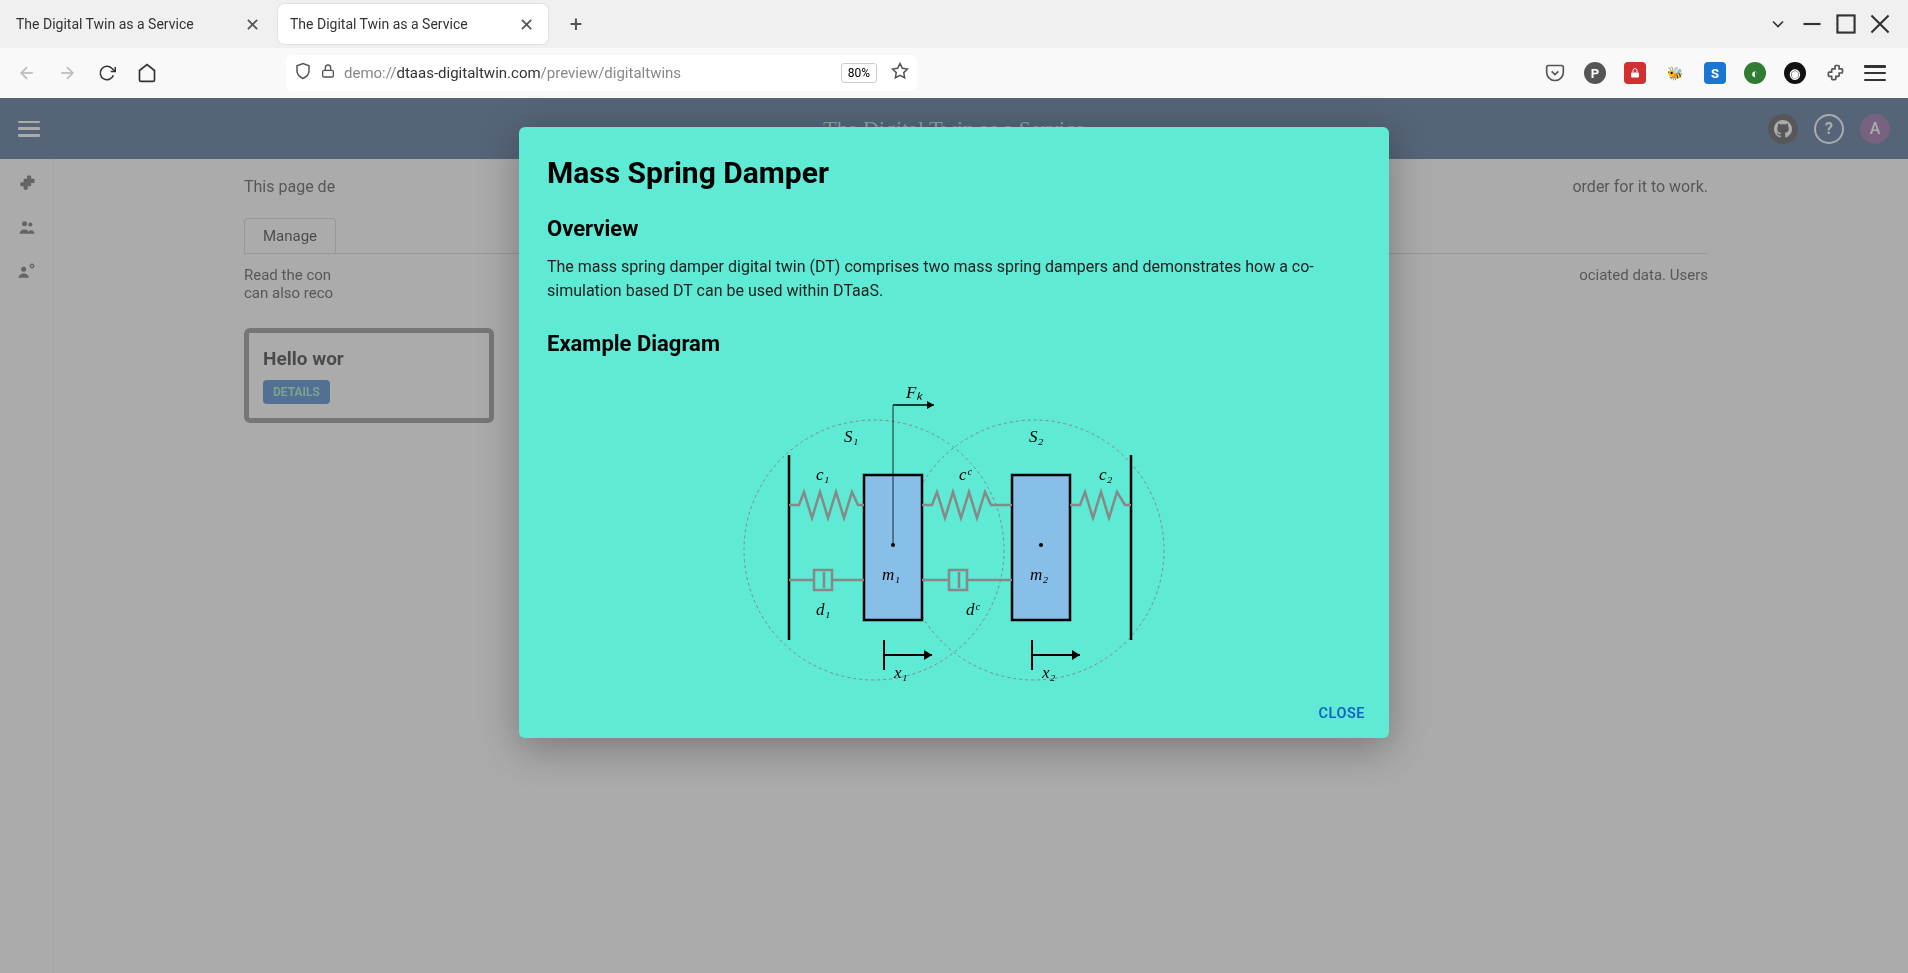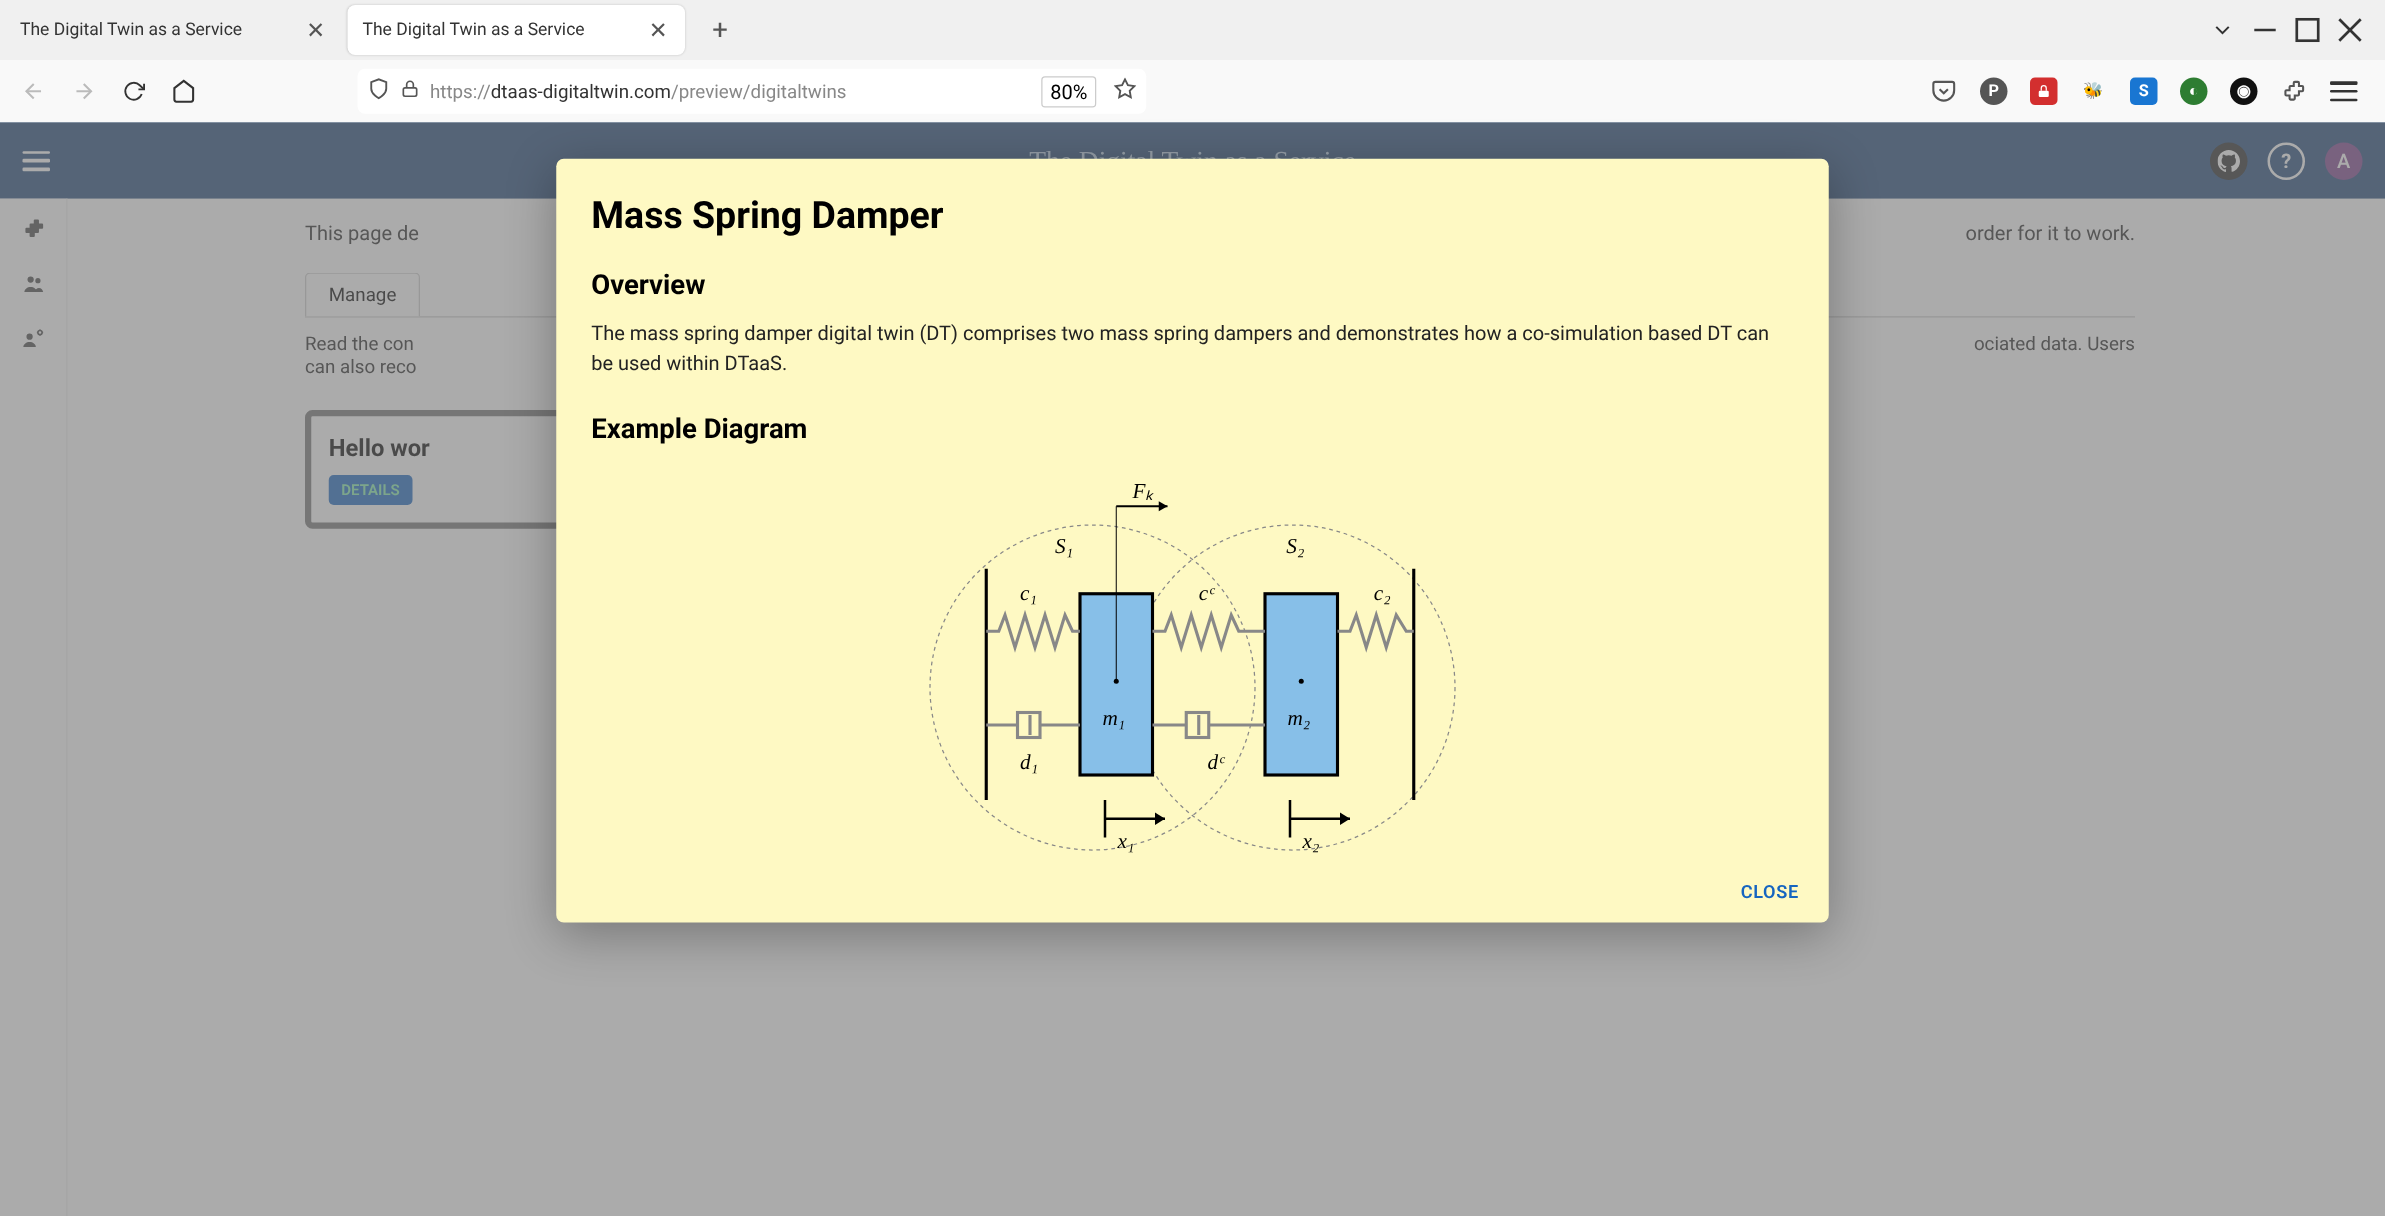--- a/index.html
+++ b/index.html
@@ -17,21 +17,21 @@
   .window-controls span, .window-controls svg { width: 20px; height: 20px; display: inline-flex; align-items: center; justify-content: center; color: #333; }
   
   .addr-bar { display: flex; align-items: center; height: 50px; padding: 0 10px; gap: 6px; background: #f9f9f9; }
   .nav-btn { width: 34px; height: 34px; display: flex; align-items: center; justify-content: center; color: #555; border-radius: 4px; cursor: pointer; }
   .nav-btn.disabled { color: #bbb; }
   .addr-spacer-left { width: 110px; }
   .addr-field { flex: 1; display: flex; align-items: center; gap: 8px; background: #fff; border-radius: 6px; padding: 4px 8px; height: 36px; max-width: 770px; }
   .addr-field .icon { color: #555; }
   .addr-field .url { font-size: 15px; color: #333; flex: 1; white-space: nowrap; overflow: hidden; }
   .addr-field .url .gray { color: #888; }
-  .zoom-badge { background: #fff; border: 1px solid #ccc; border-radius: 3px; padding: 2px 6px; font-size: 16px; margin-left: auto; }
+  .zoom-badge { background: #fff; border: 1px solid #ccc; border-radius: 3px; padding: 2px 6px; font-size: 12px; margin-left: auto; }
   .star { color: #555; margin-left: 6px; }
   .addr-spacer-right { flex: 1; }
   .ext-icons { display: flex; gap: 18px; align-items: center; padding-right: 12px; }
   .ext-icons .ext { width: 22px; height: 22px; border-radius: 4px; display: inline-flex; align-items: center; justify-content: center; font-size: 13px; font-weight: bold; color: #fff; }
 
   
   .app-header { background: #1d4678; height: 61px; display: flex; align-items: center; padding: 0 18px; color: #fff; position: relative; }
   .app-title { position: absolute; left: 50%; transform: translateX(-50%); font-family: Georgia, serif; font-size: 22px; color: #c0d8f0; }
   .app-header-right { margin-left: auto; display: flex; gap: 16px; align-items: center; }
   .app-header-right .circle { width: 30px; height: 30px; border-radius: 50%; display: flex; align-items: center; justify-content: center; }
@@ -46,21 +46,21 @@
   .tabs-row { display: flex; border-bottom: 1px solid #ccc; margin-bottom: 12px; }
   .tabs-row .tab-btn { padding: 8px 18px; border: 1px solid #ccc; border-bottom: none; background: #fff; font-size: 15px; border-radius: 4px 4px 0 0; }
   .caption { font-size: 15px; color: #222; margin-bottom: 26px; display: flex; justify-content: space-between; }
   .card { border: 5px solid #737373; border-radius: 6px; padding: 14px; width: 250px; }
   .card h3 { margin: 0 0 10px; font-size: 19px; }
   .card p { margin: 0 0 14px; font-size: 13px; color: #555; }
   .card .btn { background: #1565c0; color: #86efac; padding: 5px 10px; border-radius: 4px; font-size: 12px; font-weight: 600; display: inline-block; }
 
   
   .modal-overlay { position: absolute; inset: 0; top: 98px; background: rgba(120,120,120,0.62); z-index: 100; }
-  .modal { position: absolute; top: 127px; left: 50%; transform: translateX(-50%); width: 1018px; max-height: 660px; background: #fef9c3; border-radius: 6px; box-shadow: 0 10px 40px rgba(0,0,0,0.3); padding: 28px; z-index: 101; overflow: hidden; }
+  .modal { position: absolute; top: 127px; left: 50%; transform: translateX(-50%); width: 870px; max-height: 660px; background: #5eead4; border-radius: 6px; box-shadow: 0 10px 40px rgba(0,0,0,0.3); padding: 28px; z-index: 101; overflow: hidden; }
   .modal h1 { margin: 0 0 26px; font-size: 30px; font-weight: 700; }
   .modal h2 { margin: 0 0 14px; font-size: 22px; font-weight: 700; }
   .modal p { margin: 0 0 28px; font-size: 16px; color: #222; line-height: 1.5; }
   .modal .diagram { display: flex; justify-content: center; padding: 10px 0; }
   .modal .close-btn { position: absolute; right: 24px; bottom: 16px; color: #1565c0; font-weight: 600; font-size: 14.5px; letter-spacing: 0.5px; cursor: pointer; }
 
   
   .hamburger { width: 22px; height: 16px; display: flex; flex-direction: column; justify-content: space-between; }
   .hamburger span { height: 2.5px; background: #fff; border-radius: 1px; }
   .app-header .hamburger span { background: #fff; }
@@ -132,21 +132,21 @@
       </div>
     <div class="addr-spacer-left"></div>
     <div class="addr-field">
       <span class="icon"><svg width="18" height="18" viewBox="0 0 24 24" fill="none" stroke="#555" stroke-width="2">
             <path d="M12 22s8-4 8-10V5l-8-3-8 3v7c0 6 8 10 8 10z"></path>
           </svg></span>
       <span class="icon"><svg width="16" height="16" viewBox="0 0 24 24" fill="none" stroke="#555" stroke-width="2">
             <rect x="4" y="11" width="16" height="10" rx="2"></rect>
             <path d="M8 11V7a4 4 0 0 1 8 0v4"></path>
           </svg></span>
-      <span class="url"><span class="gray">https://</span><span>dtaas-digitaltwin.com</span><span class="gray">/preview/digitaltwins</span></span>
+      <span class="url"><span class="gray">demo://</span><span>dtaas-digitaltwin.com</span><span class="gray">/preview/digitaltwins</span></span>
       <span class="zoom-badge">80%</span>
       <span class="star"><svg width="18" height="18" viewBox="0 0 24 24" fill="none" stroke="#555" stroke-width="2">
             <polygon points="12 2 15.09 8.26 22 9.27 17 14.14 18.18 21.02 12 17.77 5.82 21.02 7 14.14 2 9.27 8.91 8.26 12 2"></polygon>
           </svg></span>
     </div>
     <div class="addr-spacer-right"></div>
     <div class="ext-icons">
       <span class="ext">
           <svg width="20" height="20" viewBox="0 0 24 24" fill="none" stroke="#555" stroke-width="2">
             <path d="M4 3h16a2 2 0 0 1 2 2v6a10 10 0 0 1-20 0V5a2 2 0 0 1 2-2z"></path>

